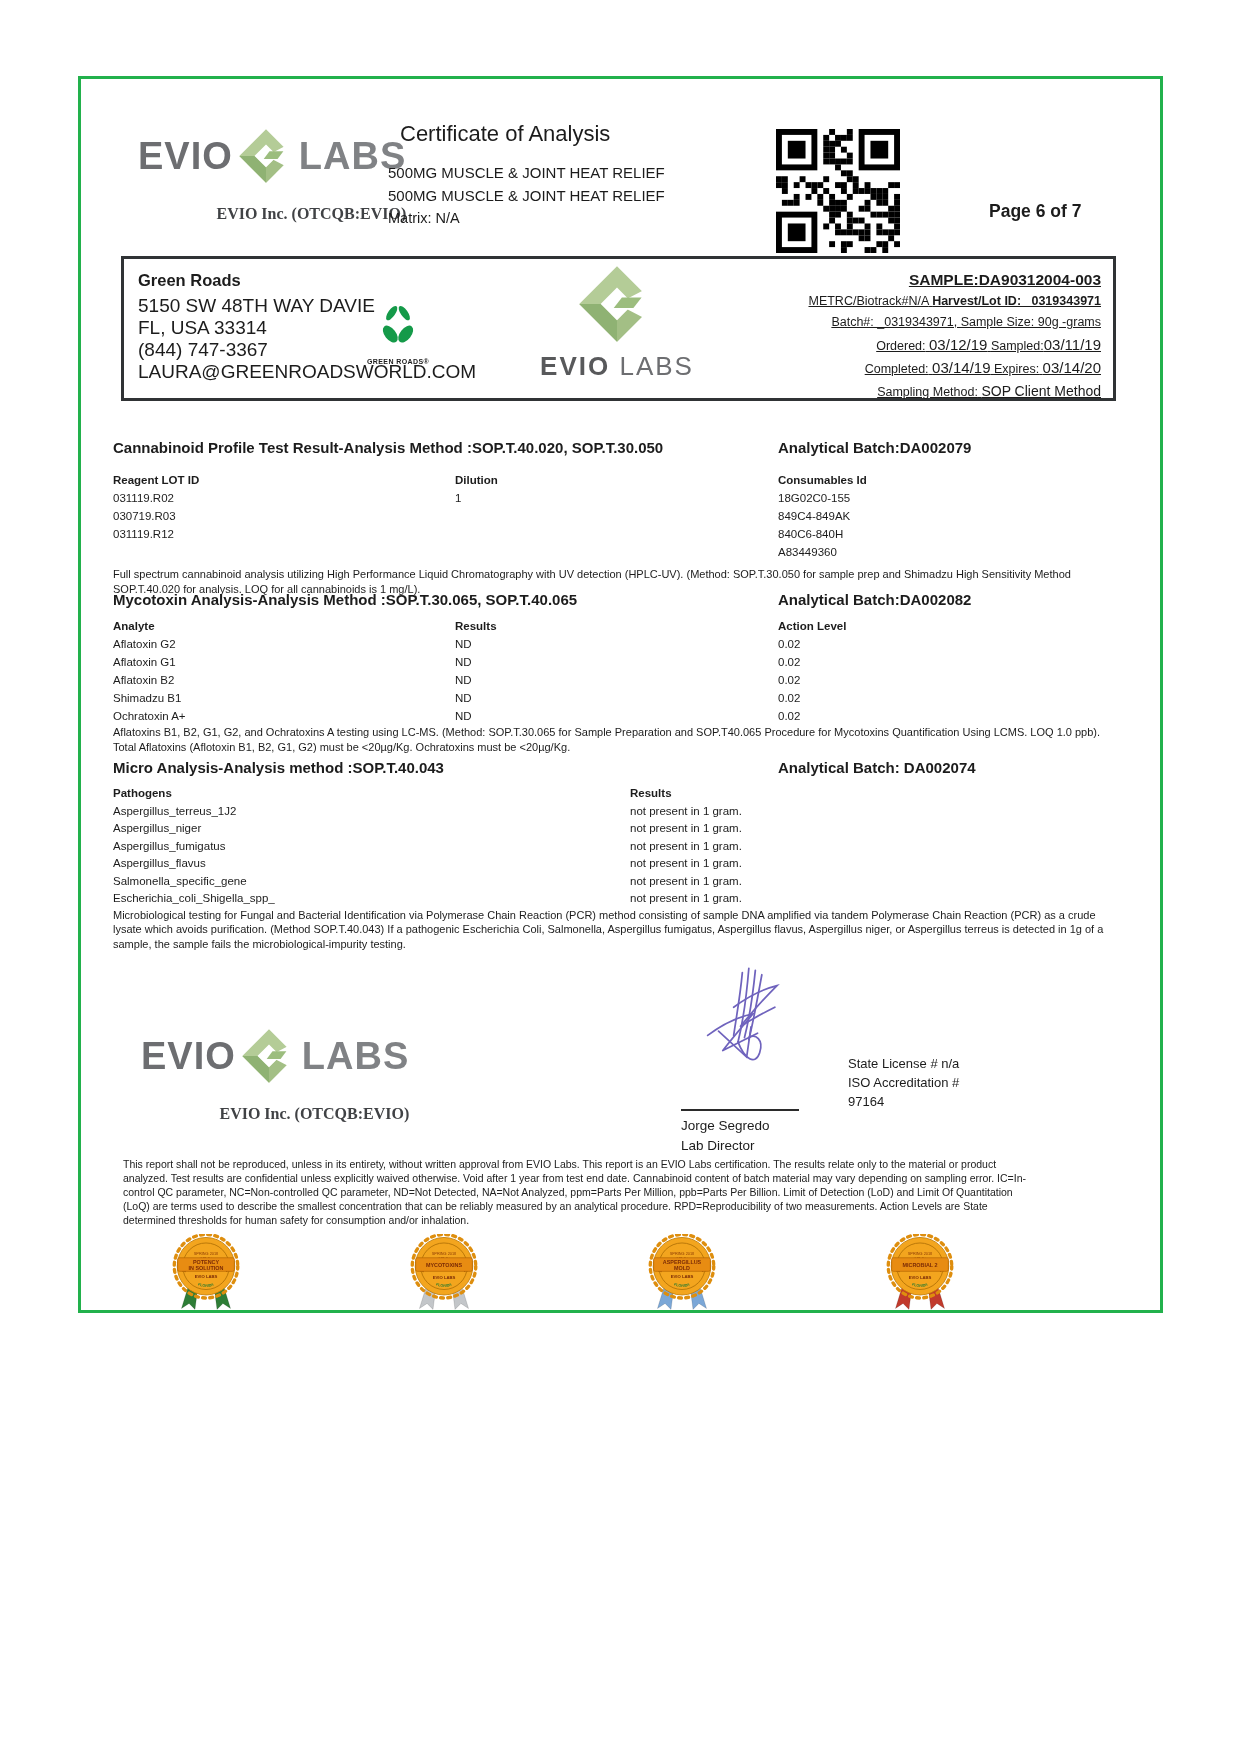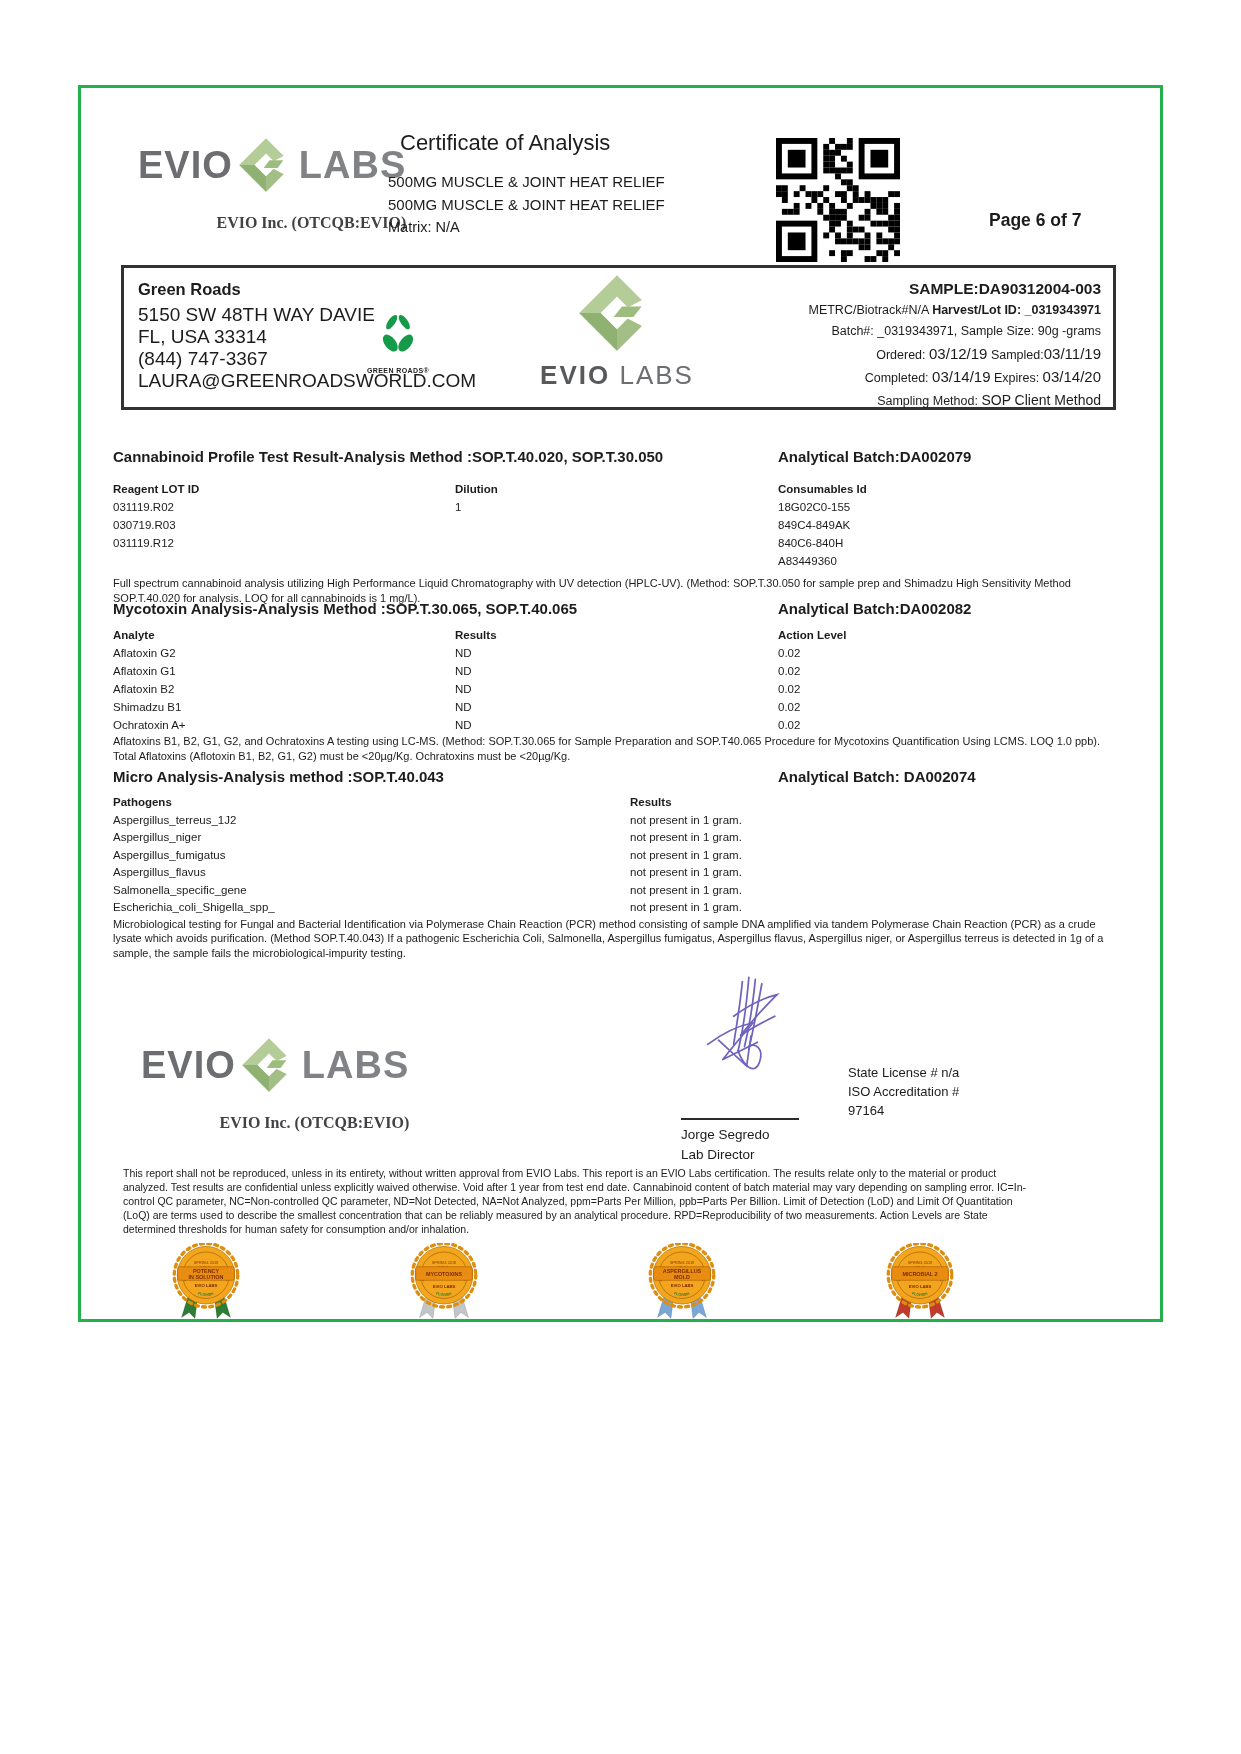--- a/index.html
+++ b/index.html
@@ -1,18 +1,18 @@
 <!DOCTYPE html>
 <html><head>
 <meta charset="utf-8">
 <style>
   html,body{margin:0;padding:0;background:#ffffff;}
   .page{position:relative;width:1241px;height:1754px;background:#fff;
         font-family:"Liberation Sans",sans-serif;color:#1c1c1c;overflow:hidden;}
-  .frame{position:absolute;left:78px;top:85px;width:1085px;height:1237px;
+  .frame{position:absolute;left:78px;top:76px;width:1085px;height:1237px;
          border:3px solid #22b14c;box-sizing:border-box;}
   .abs{position:absolute;}
 
   
   .brand-row{display:flex;align-items:center;}
   .brand-word{font-size:38px;font-weight:bold;color:#6d6e71;letter-spacing:1px;line-height:1;}
   .brand-word.light{font-weight:bold;color:#808285;}
   .cube{width:58px;height:58px;margin:0 4px;}
   .brand-sub{font-size:16px;font-weight:bold;color:#404245;text-align:right;margin-top:20px;font-family:Liberation Serif, serif;}
 
@@ -27,21 +27,21 @@
   .info-box{left:40px;top:177px;width:995px;height:145px;border:3px solid #303335;box-sizing:border-box;}
   .client{left:14px;top:12px;}
   .client-name{font-size:16.5px;font-weight:bold;margin-bottom:5px;}
   .client-line{font-size:19px;line-height:22px;}
   .gr-logo{left:238px;top:38px;width:72px;text-align:center;}
   .gr-label{font-size:7px;font-weight:bold;letter-spacing:.4px;margin-top:1px;}
   .center-logo{left:358px;top:4px;width:270px;text-align:center;}
   .center-words{font-size:26px;color:#6d6e71;letter-spacing:2px;margin-top:2px;}
   .center-words b{color:#58595b;}
   .sample-meta{right:12px;top:10px;text-align:right;}
-  .sm{font-size:12.5px;line-height:21.5px;white-space:nowrap;}
+  .sm{font-size:12.5px;line-height:21.5px;white-space:nowrap;text-decoration:underline;}
   .sm-id{font-size:15.5px;font-weight:bold;}
   .sm b{font-weight:bold;}
   .sm .date{font-size:15px;}
   .sm .val{font-size:14px;}
 
   
   .section{left:32px;width:1005px;}
   .sec-head{position:relative;height:22px;}
   .sec-title{font-size:15px;font-weight:bold;}
   .sec-batch{position:absolute;left:665px;top:0;font-size:15px;font-weight:bold;}

